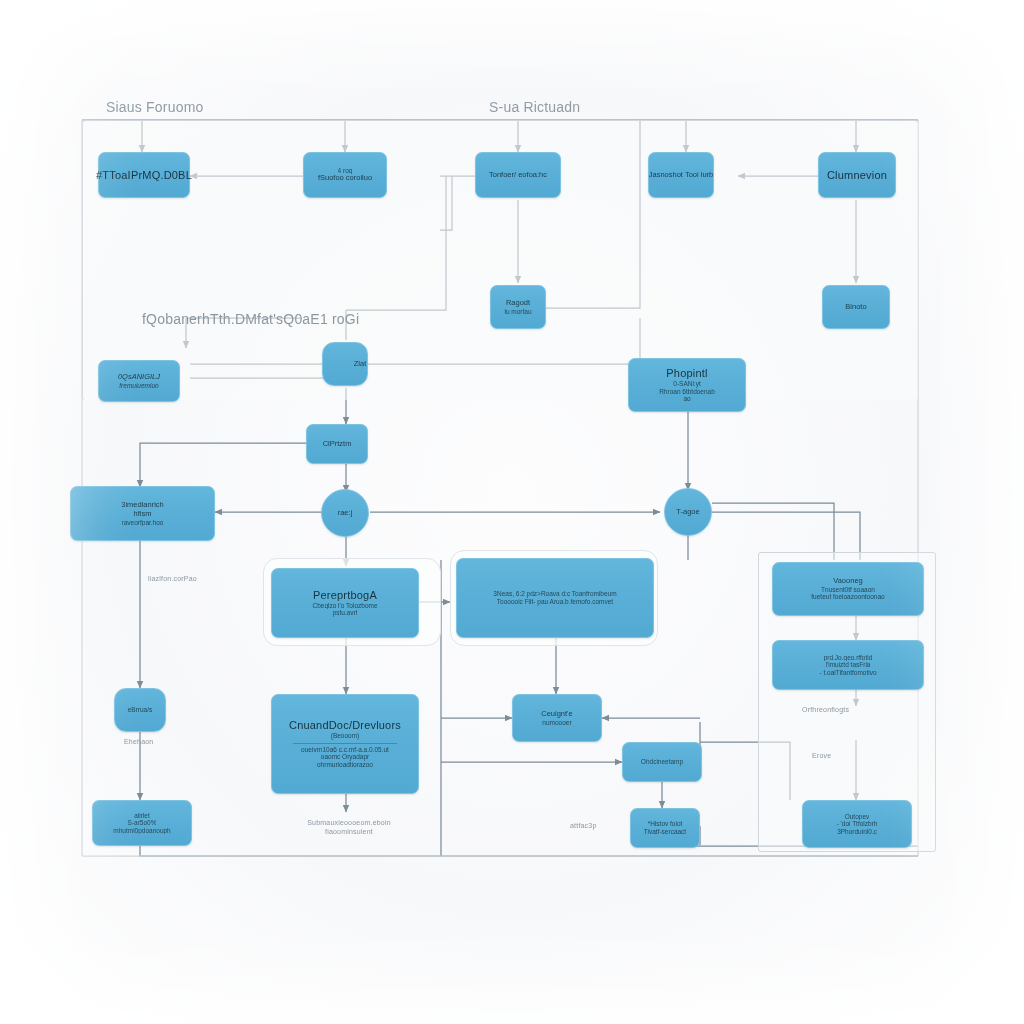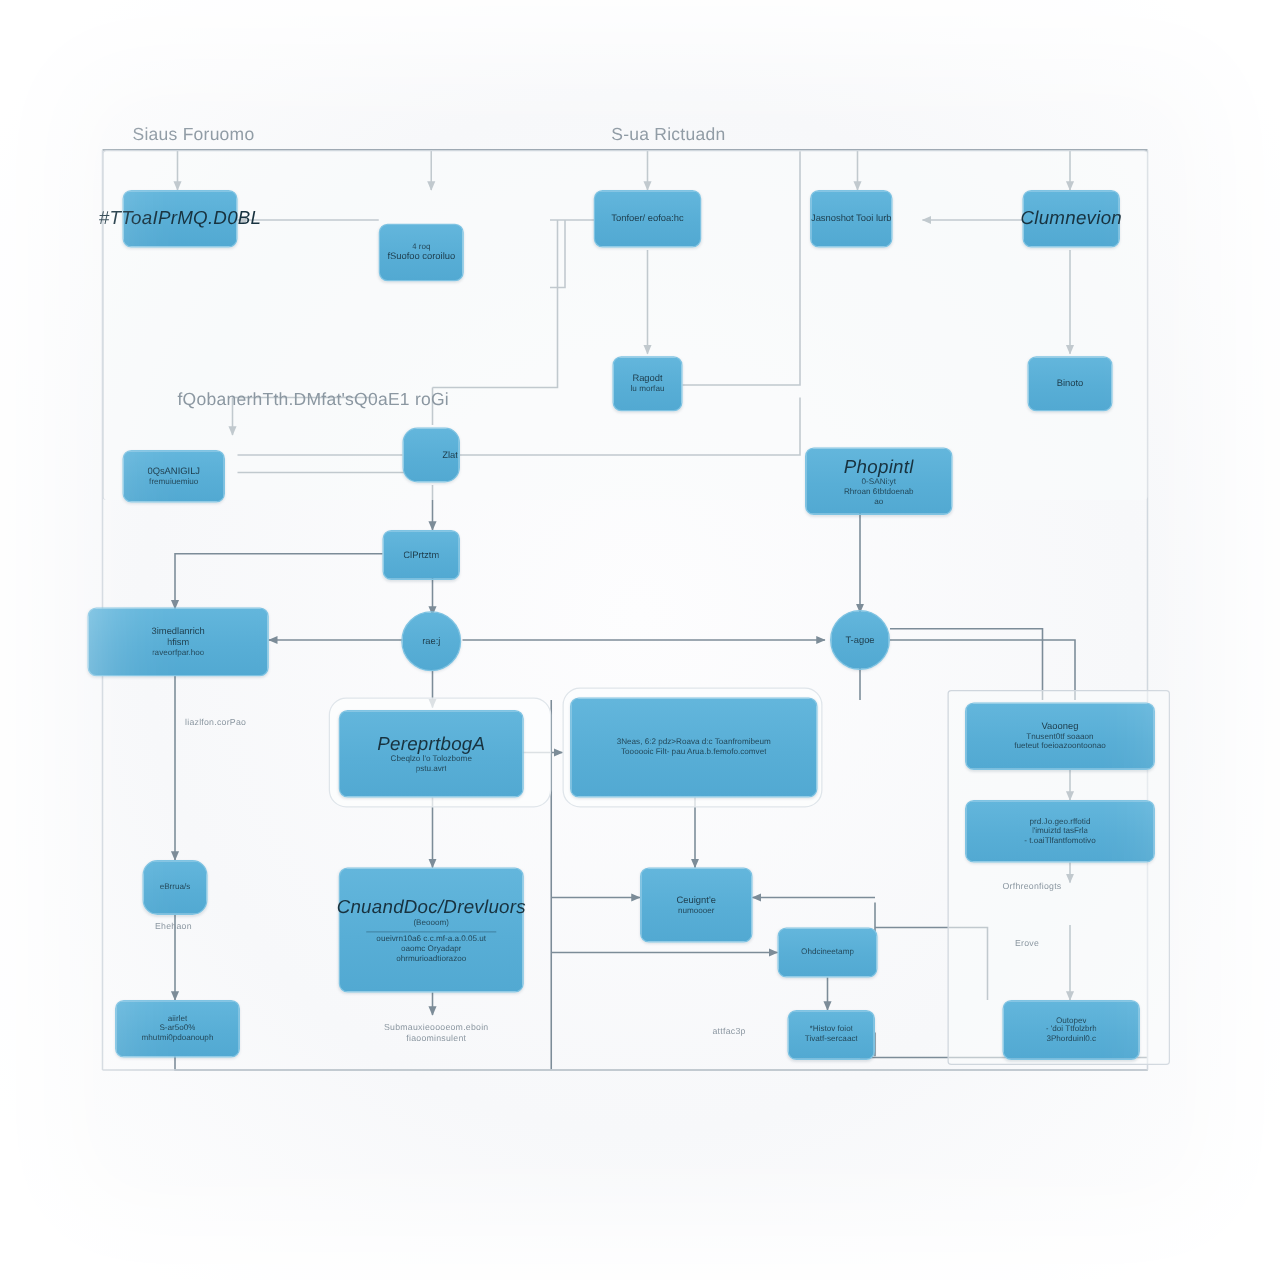--- a/index.html
+++ b/index.html
@@ -69,21 +69,21 @@
     line-height: 1.18;
     box-shadow: 0 1px 2px rgba(40,70,90,0.13);
     filter: blur(0.35px);
   }
   .node .ln {
     display: block;
     white-space: nowrap;
     overflow: hidden;
     text-overflow: clip;
   }
-  .node .t1 { font-size: 15px; letter-spacing: .2px; font-style: italic; }
+  .node .t1 { font-size: 11px; letter-spacing: .2px; }
   .node .t2 { font-size: 7.5px; opacity: .92; }
   .node .t3 { font-size: 6.5px; opacity: .85; }
 
   .node.circle {
     border-radius: 50%;
     padding: 0;
   }
   .node.round-lg { border-radius: 12px; }
 
   
@@ -221,21 +221,21 @@
   <div class="subgraph rounded" style="left:450px; top:550px; width:208px; height:96px;"></div>
   <div class="subgraph" style="left:758px; top:552px; width:178px; height:300px;"></div>
 
   <div class="label" style="left:106px; top:99px;">Siaus Foruomo</div>
   <div class="label" style="left:489px; top:99px;">S-ua Rictuadn</div>
 
   <div class="node" style="left:98px; top:152px; width:92px; height:46px;">
     <span class="ln t1">#TToaIPrMQ.D0BL</span>
   </div>
 
-  <div class="node" style="left:303px; top:152px; width:68px; height:46px;margin-top:27px;">
+  <div class="node" style="left:303px; top:152px; width:84px; height:46px;">
     <span class="ln t3">4 roq</span>
     <span class="ln t2">fSuofoo coroiluo</span>
   </div>
 
   <div class="node" style="left:475px; top:152px; width:86px; height:46px;">
     <span class="ln t2">Tonfoer/ eofoa:hc</span>
   </div>
 
   <div class="node" style="left:648px; top:152px; width:66px; height:46px;">
     <span class="ln t2">Jasnoshot Tooi lurb</span>
@@ -247,30 +247,30 @@
 
   <div class="node" style="left:490px; top:285px; width:56px; height:44px;align-items:center;">
     <span class="ln t2">Ragodt</span>
     <span class="ln t3">lu morfau</span>
   </div>
 
   <div class="node" style="left:822px; top:285px; width:68px; height:44px;">
     <span class="ln t2">Binoto</span>
   </div>
 
-  <div class="node" style="left:98px; top:360px; width:82px; height:42px;">
+  <div class="node" style="left:98px; top:360px; width:82px; height:42px;font-style:italic;">
     <span class="ln t2">0QsANIGILJ</span>
     <span class="ln t3">fremuiuemiuo</span>
   </div>
 
   <div class="node round-lg" style="left:322px; top:342px; width:46px; height:44px;padding-left:36px;">
     <span class="ln t2">Zlat</span>
   </div>
 
-  <div class="node" style="left:644px; top:358px; width:118px; height:54px;text-align:right;">
+  <div class="node" style="left:628px; top:358px; width:118px; height:54px;text-align:right;">
     <span class="ln t1">Phopintl</span>
     <span class="ln t3">0-SANi:yt</span>
     <span class="ln t3">Rhroan 6tbtdoenab</span>
     <span class="ln t3">ao</span>
   </div>
 
   <div class="node" style="left:306px; top:424px; width:62px; height:40px;">
     <span class="ln t2">ClPrtztm</span>
   </div>
 
@@ -311,21 +311,21 @@
 
   <div class="node" style="left:271px; top:694px; width:148px; height:100px;text-align:right;">
     <span class="ln t1">CnuandDoc/Drevluors</span>
     <span class="ln t3">(Beooom)</span>
     <div class="rule"></div>
     <span class="ln t3">oueivrn10a6 c.c.mf-a.a.0.05.ut</span>
     <span class="ln t3">oaomc Oryadapr</span>
     <span class="ln t3">ohrmurioadtiorazoo</span>
   </div>
 
-  <div class="node" style="left:512px; top:694px; width:90px; height:60px;">
+  <div class="node" style="left:512px; top:694px; width:90px; height:48px;">
     <span class="ln t2">Ceuignt'e</span>
     <span class="ln t3">numoooer</span>
   </div>
 
   <div class="node" style="left:622px; top:742px; width:80px; height:40px;">
     <span class="ln t3">Ohdcineetamp</span>
   </div>
 
   <div class="node" style="left:772px; top:562px; width:152px; height:54px;">
     <span class="ln t2">Vaooneg</span>

